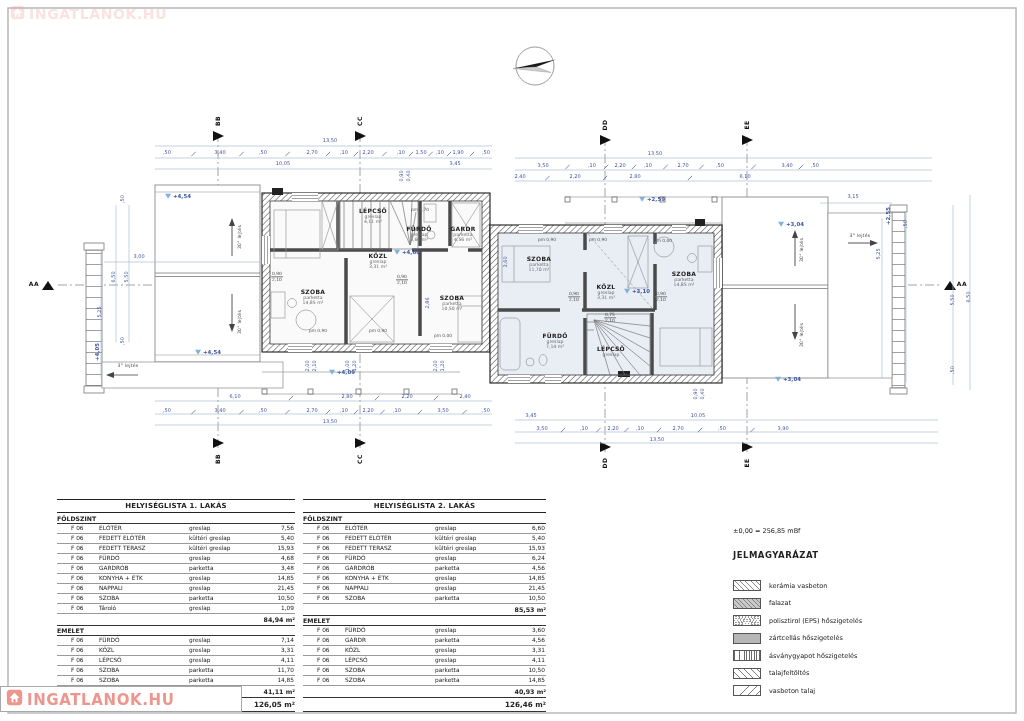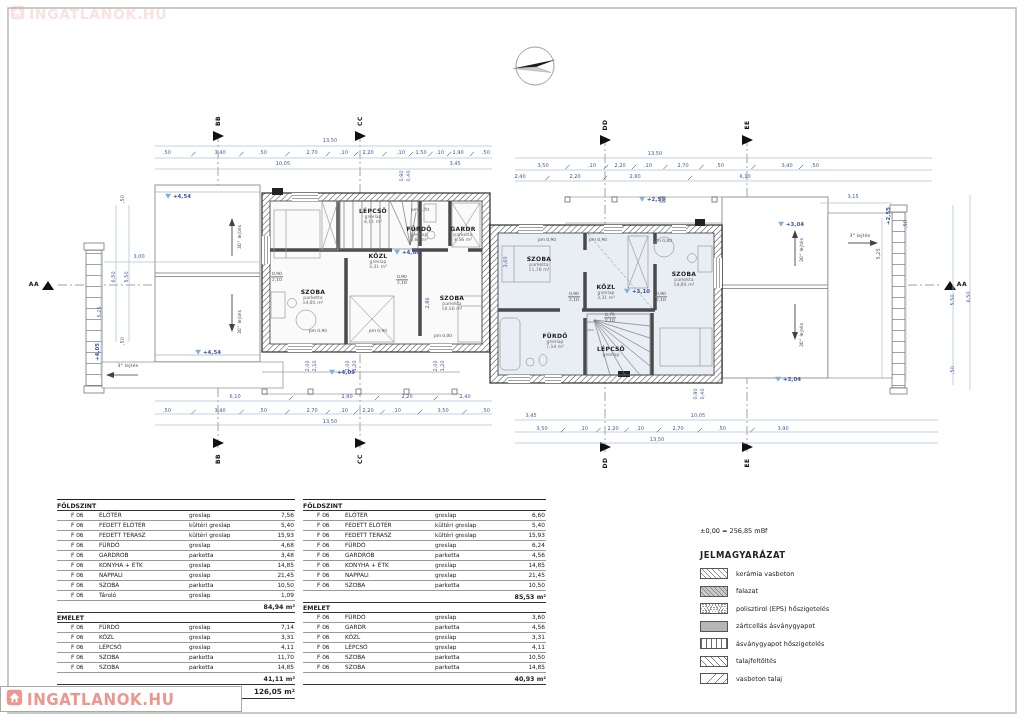--- a/index.html
+++ b/index.html
@@ -27,23 +27,23 @@
   #table1{left:57px;width:238px}
   #table2{left:303px;width:243px}
   .t-title{font-size:7px;font-weight:bold;text-align:center;letter-spacing:.2px;padding:2px 0;border-bottom:1.4px solid #222}
   .t-sec{font-size:6.2px;font-weight:bold;padding:1.5px 0 1px;border-bottom:1px solid #333}
   .t-row{display:grid;grid-template-columns:42px 90px 72px 1fr;font-size:5.8px;line-height:9px;border-bottom:.6px solid #9a9a9a;color:#222}
   .t-row span:nth-child(1){padding-left:14px}
   .t-row span:nth-child(4){text-align:right;padding-right:1px}
   .t-sub{font-size:6.3px;font-weight:bold;text-align:right;line-height:11px;border-bottom:1.2px solid #333}
   .t-total{font-size:7.2px;font-weight:bold;text-align:right;line-height:13px;border-bottom:1.6px solid #333}
 
-  #legend{position:absolute;left:700px;top:527px;width:218px;font-size:6.5px;color:#222}
+  #legend{position:absolute;left:733px;top:527px;width:218px;font-size:6.5px;color:#222}
   #datum{margin-bottom:15px}
-  #legend-title{font-size:8.5px;font-weight:bold;letter-spacing:.5px;margin-bottom:8px}
+  #legend-title{font-size:8.5px;font-weight:bold;letter-spacing:.5px;margin-bottom:20px}
   .lg-row{display:flex;align-items:center;margin-bottom:6.5px}
   .lg-sw{width:26px;height:9px;border:1px solid #555;margin-right:8px;flex:none;background:#fff}
   .sw-keramia{background:repeating-linear-gradient(45deg,#fff 0 3px,#8a8a8a 3px 3.7px)}
   .sw-vasbeton{background:repeating-linear-gradient(45deg,#c9c9c9 0 2.5px,#858585 2.5px 3.2px)}
   .sw-eps{background:repeating-linear-gradient(63deg,rgba(255,255,255,0) 0 2.2px,#9a9a9a 2.2px 2.8px),repeating-linear-gradient(-63deg,#fff 0 2.2px,#9a9a9a 2.2px 2.8px)}
   .sw-zartcellas{background:#b6b6b6}
   .sw-asvany{background:repeating-linear-gradient(90deg,#6a6a6a 0 .9px,#fff .9px 2.5px)}
   .sw-talajfeltoltes{background:repeating-linear-gradient(45deg,#fff 0 4px,#7d7d7d 4px 4.6px)}
   .sw-termett{background:repeating-linear-gradient(135deg,#fff 0 5px,#7d7d7d 5px 5.6px)}
 
@@ -555,20 +555,21 @@
       <div class="plabel smark rot" style="left: 747px; top: 125px;">EE</div>
       <div class="plabel smark rot" style="left: 218px; top: 459px;">BB</div>
       <div class="plabel smark rot" style="left: 360px; top: 459px;">CC</div>
       <div class="plabel smark rot" style="left: 605px; top: 463px;">DD</div>
       <div class="plabel smark rot" style="left: 747px; top: 463px;">EE</div>
       <div class="plabel smark" style="left: 34px; top: 284px;">AA</div>
       <div class="plabel smark" style="left: 962px; top: 284px;">AA</div>
     </div>
 
   <div id="table1" class="htable">
+      <div class="t-title">HELYISÉGLISTA 1. LAKÁS</div>
       <div class="t-sec">FÖLDSZINT</div>
       <div class="t-row">
         <span>F 06</span>
         <span>ELŐTÉR</span>
         <span>greslap</span>
         <span>7,56</span>
       </div>
       <div class="t-row">
         <span>F 06</span>
         <span>FEDETT ELŐTÉR</span>
@@ -646,20 +647,21 @@
       <div class="t-row">
         <span>F 06</span>
         <span>SZOBA</span>
         <span>parketta</span>
         <span>14,85</span>
       </div>
       <div class="t-sub">41,11 m²</div>
       <div class="t-total">126,05 m²</div>
     </div>
   <div id="table2" class="htable">
+      <div class="t-title">HELYISÉGLISTA 2. LAKÁS</div>
       <div class="t-sec">FÖLDSZINT</div>
       <div class="t-row">
         <span>F 06</span>
         <span>ELŐTÉR</span>
         <span>greslap</span>
         <span>6,60</span>
       </div>
       <div class="t-row">
         <span>F 06</span>
         <span>FEDETT ELŐTÉR</span>
@@ -734,41 +736,42 @@
         <span>parketta</span>
         <span>10,50</span>
       </div>
       <div class="t-row">
         <span>F 06</span>
         <span>SZOBA</span>
         <span>parketta</span>
         <span>14,85</span>
       </div>
       <div class="t-sub">40,93 m²</div>
+      <div class="t-total">126,46 m²</div>
     </div>
 
   <div id="legend">
     <div id="datum">±0,00 = 256,85 mBf</div>
     <div id="legend-title">JELMAGYARÁZAT</div>
     <div id="legend-items">
         <div class="lg-row">
           <span class="lg-sw sw-keramia"></span>
           <span>kerámia vasbeton</span>
         </div>
         <div class="lg-row">
           <span class="lg-sw sw-vasbeton"></span>
           <span>falazat</span>
         </div>
         <div class="lg-row">
           <span class="lg-sw sw-eps"></span>
           <span>polisztirol (EPS) hőszigetelés</span>
         </div>
         <div class="lg-row">
           <span class="lg-sw sw-zartcellas"></span>
-          <span>zártcellás ásványgyapot</span>
+          <span>zártcellás hőszigetelés</span>
         </div>
         <div class="lg-row">
           <span class="lg-sw sw-asvany"></span>
           <span>ásványgyapot hőszigetelés</span>
         </div>
         <div class="lg-row">
           <span class="lg-sw sw-talajfeltoltes"></span>
           <span>talajfeltöltés</span>
         </div>
         <div class="lg-row">

